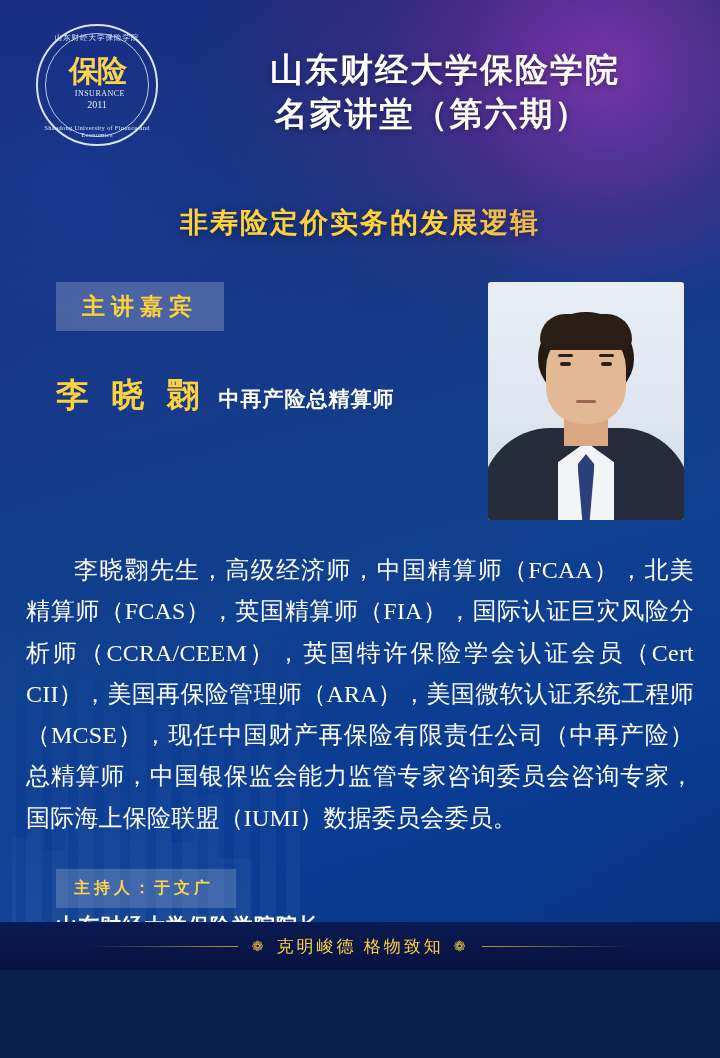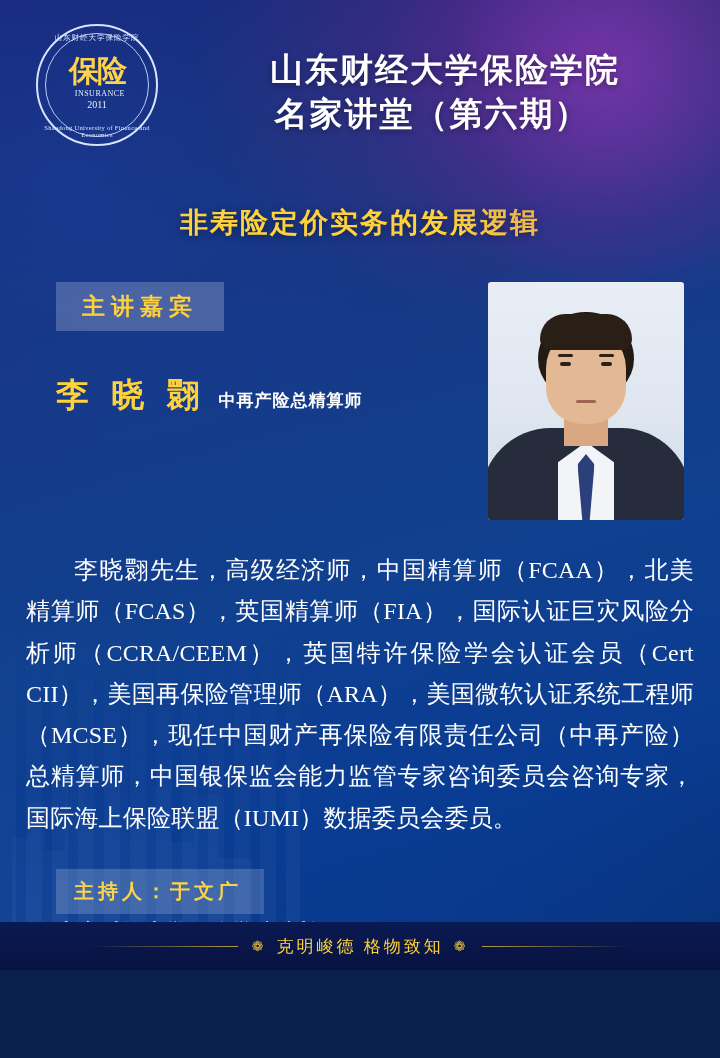--- a/index.html
+++ b/index.html
@@ -290,21 +290,21 @@
   }
   .speaker-name {
     color: #ffd23c;
     font-size: 33px;
     font-weight: bold;
     letter-spacing: 7px;
     font-family: "Liberation Serif", serif;
   }
   .speaker-title {
     color: #ffffff;
-    font-size: 17px;
+    font-size: 21px;
     font-weight: bold;
     margin-left: 12px;
     letter-spacing: 1px;
   }
 
   
   .bio {
     margin: 18px 26px 0 26px;
     color: #ffffff;
     font-family: "Liberation Serif", serif;
@@ -317,21 +317,21 @@
 
   
   .host-badge {
     display: inline-block;
     margin-left: 56px;
     margin-top: 30px;
     padding: 9px 22px 9px 18px;
     background: rgba(255,255,255,0.18);
     color: #ffd23c;
     font-family: "Liberation Serif", serif;
-    font-size: 20px;
+    font-size: 16px;
     font-weight: bold;
     letter-spacing: 4px;
   }
   .host-role {
     margin-left: 56px;
     margin-top: 4px;
     color: #ffffff;
     font-size: 21px;
     font-weight: bold;
     letter-spacing: 1px;

